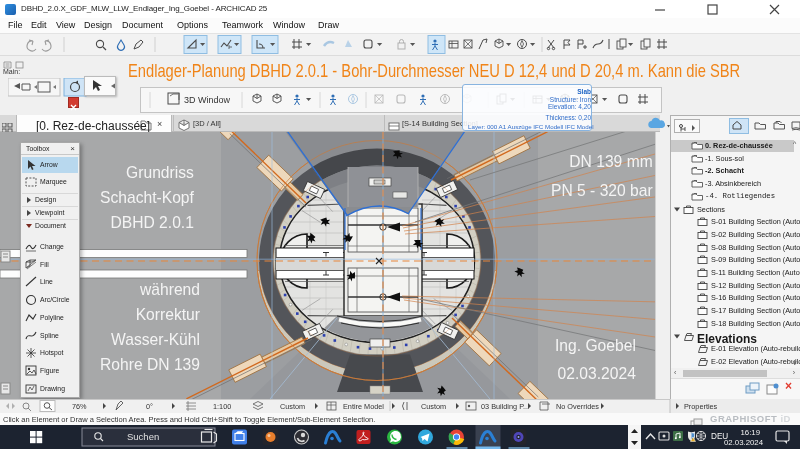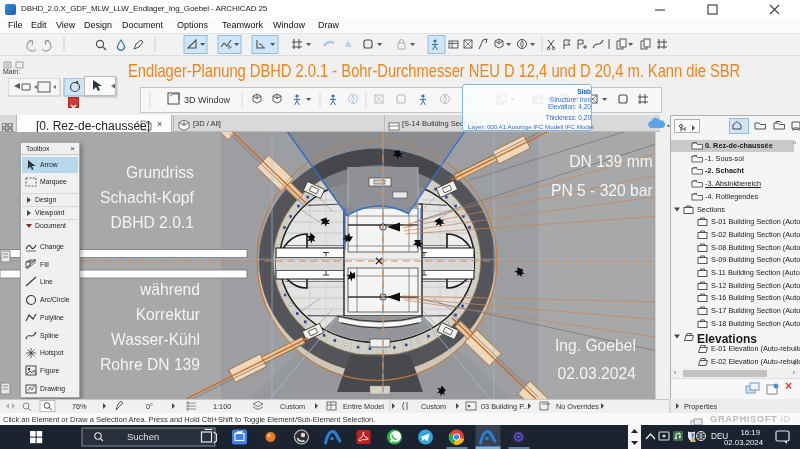--- a/index.html
+++ b/index.html
@@ -674,25 +674,25 @@
         <path d="M1 9 v-6 h4 l1.5 1.5 h5 v4.5 z M1 4.5 l2 -2 h3" fill="#fdfdfd" stroke="#555" stroke-width="0.9"></path>
       </svg>
       <div style="position:absolute;left:34px;top:37.7px;font-size:7.3px;font-weight:normal;color:#1a1a1a;white-space:nowrap;max-width:98px;overflow:hidden;">-1. Sous-sol</div>
       <svg style="position:absolute;left:20px;top:49.4px;" width="12" height="11">
         <path d="M1 9 v-6 h4 l1.5 1.5 h5 v4.5 z M1 4.5 l2 -2 h3" fill="#fdfdfd" stroke="#555" stroke-width="0.9"></path>
       </svg>
       <div style="position:absolute;left:34px;top:50.4px;font-size:7.3px;font-weight:bold;color:#1a1a1a;white-space:nowrap;max-width:98px;overflow:hidden;">-2. Schacht</div>
       <svg style="position:absolute;left:20px;top:62.1px;" width="12" height="11">
         <path d="M1 9 v-6 h4 l1.5 1.5 h5 v4.5 z M1 4.5 l2 -2 h3" fill="#fdfdfd" stroke="#555" stroke-width="0.9"></path>
       </svg>
-      <div style="position:absolute;left:34px;top:63.1px;font-size:7.3px;font-weight:normal;color:#1a1a1a;white-space:nowrap;max-width:98px;overflow:hidden;text-decoration:underline;">-3. Absinkbereich</div>
+      <div style="position:absolute;left:34px;top:63.1px;font-size:7.3px;font-weight:normal;color:#1a1a1a;white-space:nowrap;max-width:98px;overflow:hidden;">-3. Absinkbereich</div>
       <svg style="position:absolute;left:20px;top:74.8px;" width="12" height="11">
         <path d="M1 9 v-6 h4 l1.5 1.5 h5 v4.5 z M1 4.5 l2 -2 h3" fill="#fdfdfd" stroke="#555" stroke-width="0.9"></path>
       </svg>
-      <div style="position:absolute;left:34px;top:75.8px;font-size:7.3px;font-weight:normal;color:#1a1a1a;white-space:nowrap;max-width:98px;overflow:hidden;">-4. Rotliegendes</div>
+      <div style="position:absolute;left:34px;top:75.8px;font-size:7.3px;font-weight:normal;color:#1a1a1a;white-space:nowrap;max-width:98px;overflow:hidden;font-family:Liberation Mono, monospace;">-4. Rotliegendes</div>
       <svg style="position:absolute;left:2px;top:88.5px;" width="9" height="9">
         <path d="M1 2.5 h6 l-3 4 z" fill="#444"></path>
       </svg>
       <svg style="position:absolute;left:12px;top:87.5px;" width="12" height="11">
         <rect x="1" y="3.5" width="9" height="6" fill="#fdfdfd" stroke="#444" stroke-width="0.9"></rect>
         <path d="M3.5 3.5 v-1.5 h4 v1.5" fill="none" stroke="#444" stroke-width="0.9"></path>
       </svg>
       <div style="position:absolute;left:26px;top:88.5px;font-size:7.3px;font-weight:normal;color:#1a1a1a;white-space:nowrap;max-width:106px;overflow:hidden;">Sections</div>
       <svg style="position:absolute;left:26px;top:100.2px;" width="12" height="11">
         <rect x="1" y="3.5" width="9" height="6" fill="#fdfdfd" stroke="#444" stroke-width="0.9"></rect>

